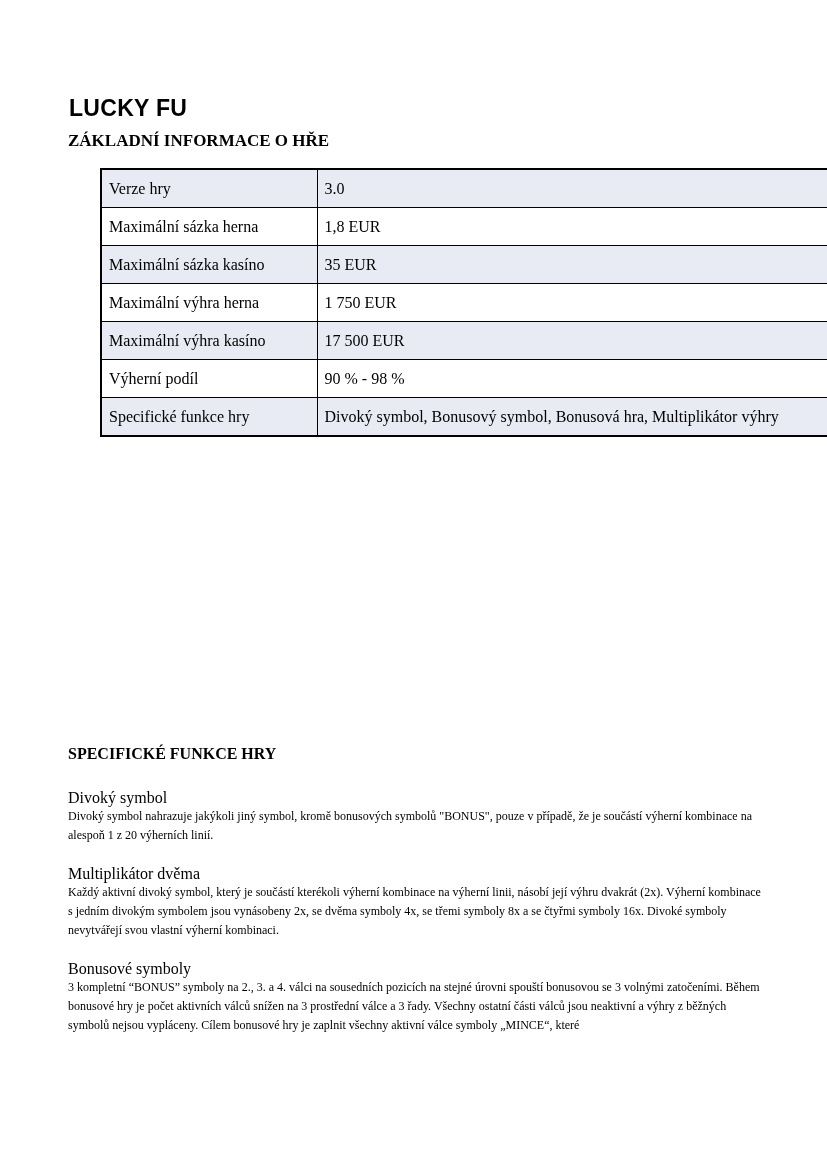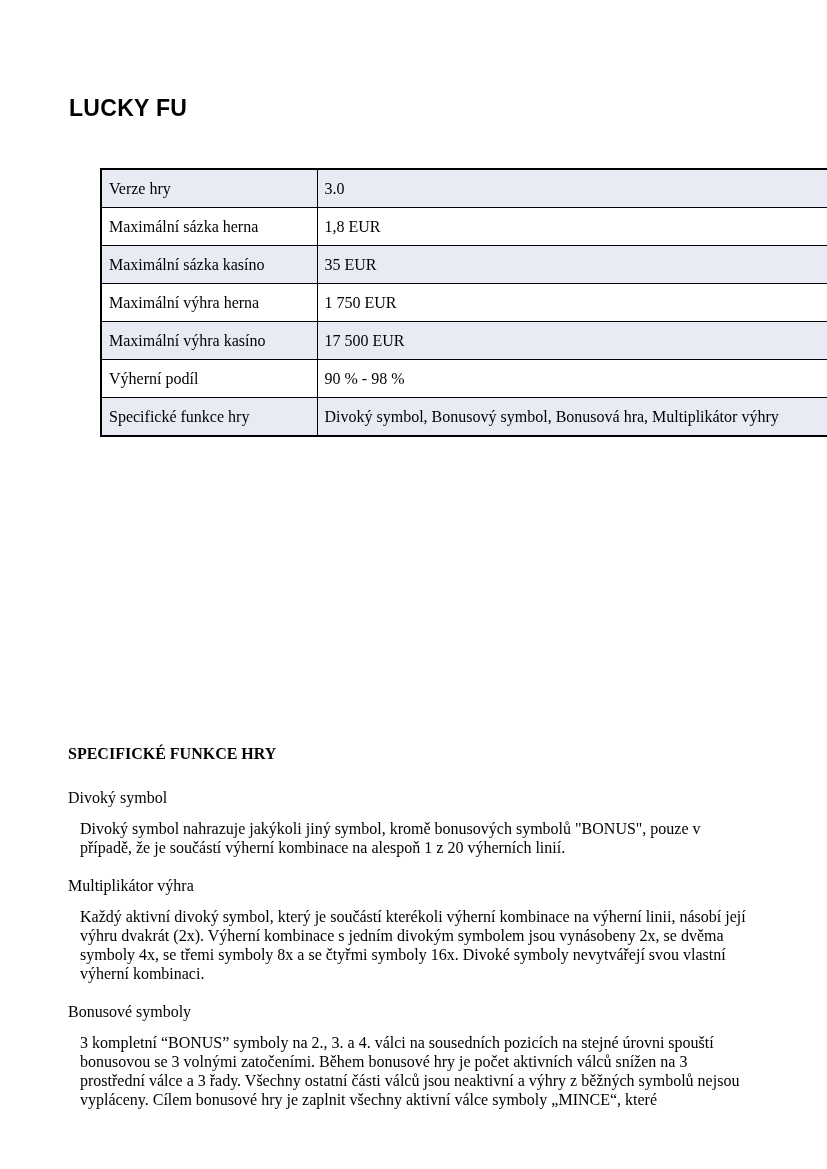--- a/index.html
+++ b/index.html
@@ -70,32 +70,33 @@
   .feature {
     margin: 0 0 19px 0;
   }
   .feature h3 {
     margin: 0;
     font-size: 16px;
     font-weight: 400;
     line-height: 19px;
   }
   .feature p {
-    margin: 12px;
-    font-size: 16px;
+    margin: 0;
+    font-size: 12px;
     line-height: 19px;
   }
 </style>
 </head>
 <body>
 
 <div class="page">
 
   <h1 class="doc-title">LUCKY FU</h1>
 
+  <h2 class="basic-heading">ZÁKLADNÍ INFORMACE O HŘE</h2>
 
   <table class="info-table">
     <colgroup>
       <col style="width:216px">
       <col>
     </colgroup>
     <tbody>
       <tr class="shaded">
         <td>Verze hry</td>
         <td>3.0</td>
@@ -129,21 +130,21 @@
 
   <div class="specific-block">
     <h2 class="specific-heading">SPECIFICKÉ FUNKCE HRY</h2>
 
     <section class="feature">
       <h3>Divoký symbol</h3>
       <p>Divoký symbol nahrazuje jakýkoli jiný symbol, kromě bonusových symbolů "BONUS", pouze v případě, že je součástí výherní kombinace na alespoň 1 z 20 výherních linií.</p>
     </section>
 
     <section class="feature">
-      <h3>Multiplikátor výhra</h3>
+      <h3>Multiplikátor dvěma</h3>
       <p>Každý aktivní divoký symbol, který je součástí kterékoli výherní kombinace na výherní linii, násobí její výhru dvakrát (2x). Výherní kombinace s jedním divokým symbolem jsou vynásobeny 2x, se dvěma symboly 4x, se třemi symboly 8x a se čtyřmi symboly 16x. Divoké symboly nevytvářejí svou vlastní výherní kombinaci.</p>
     </section>
 
     <section class="feature">
       <h3>Bonusové symboly</h3>
       <p>3 kompletní “BONUS” symboly na 2., 3. a 4. válci na sousedních pozicích na stejné úrovni spouští bonusovou se 3 volnými zatočeními. Během bonusové hry je počet aktivních válců snížen na 3 prostřední válce a 3 řady. Všechny ostatní části válců jsou neaktivní a výhry z běžných symbolů nejsou vypláceny. Cílem bonusové hry je zaplnit všechny aktivní válce symboly „MINCE“, které</p>
     </section>
   </div>
 
 </div>

